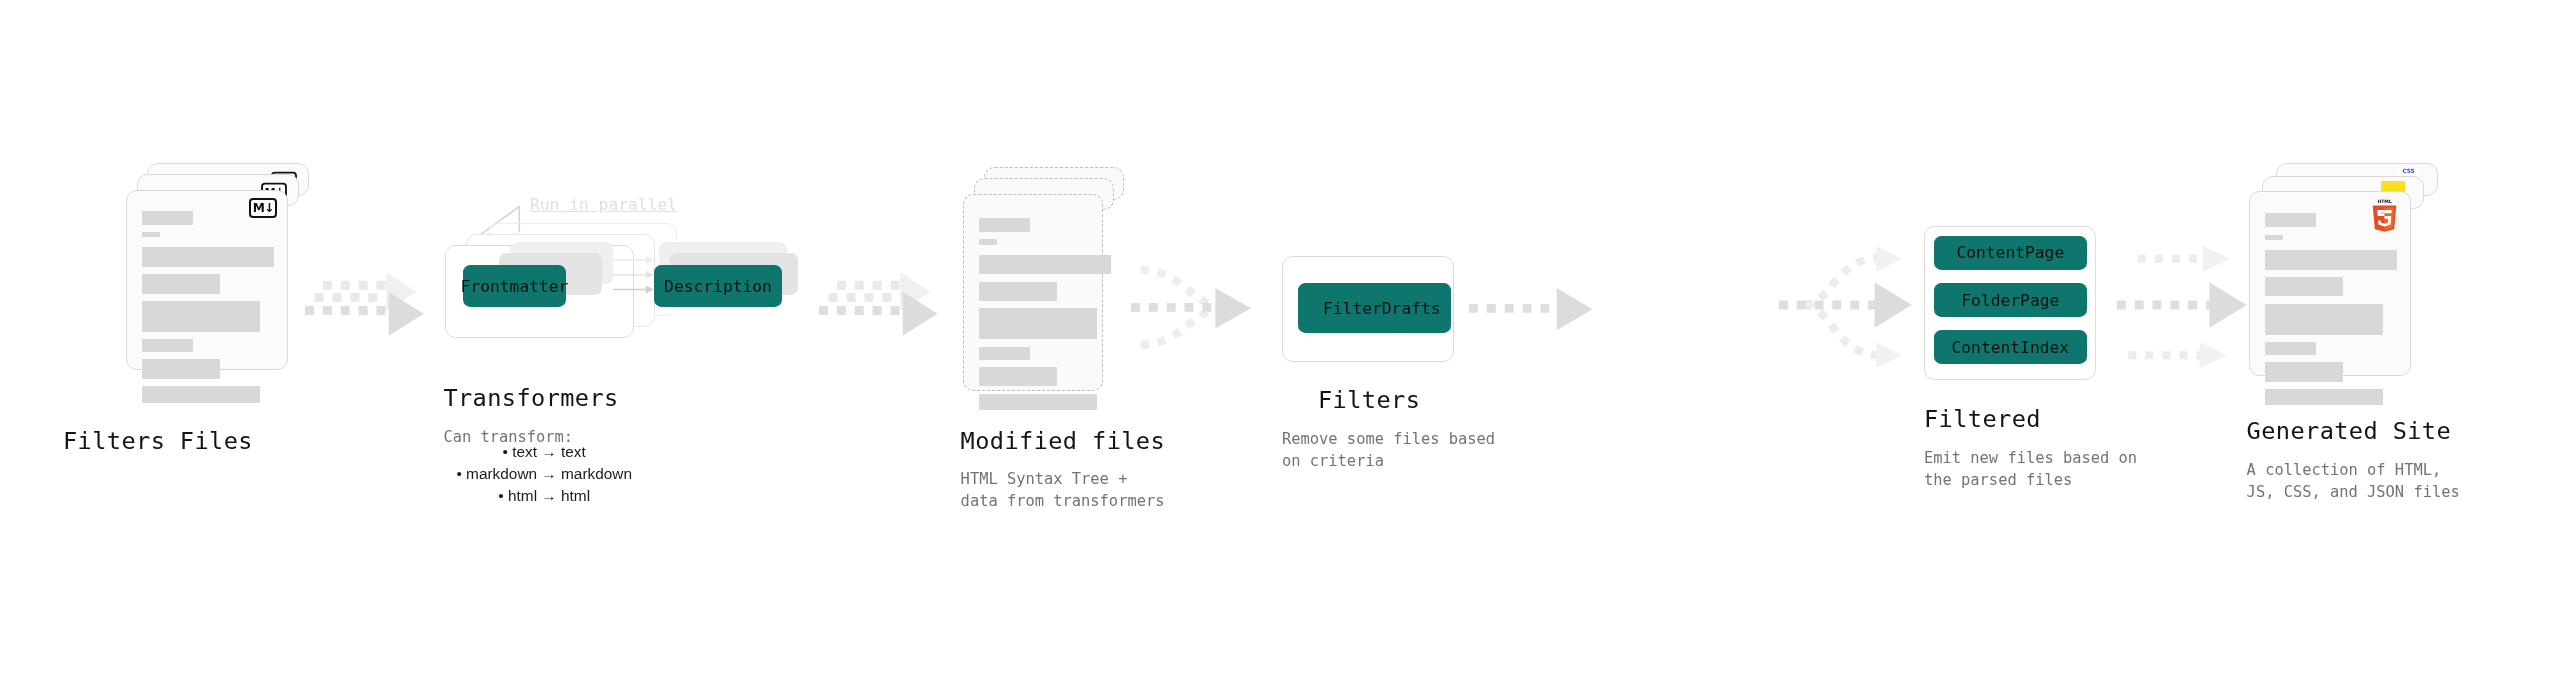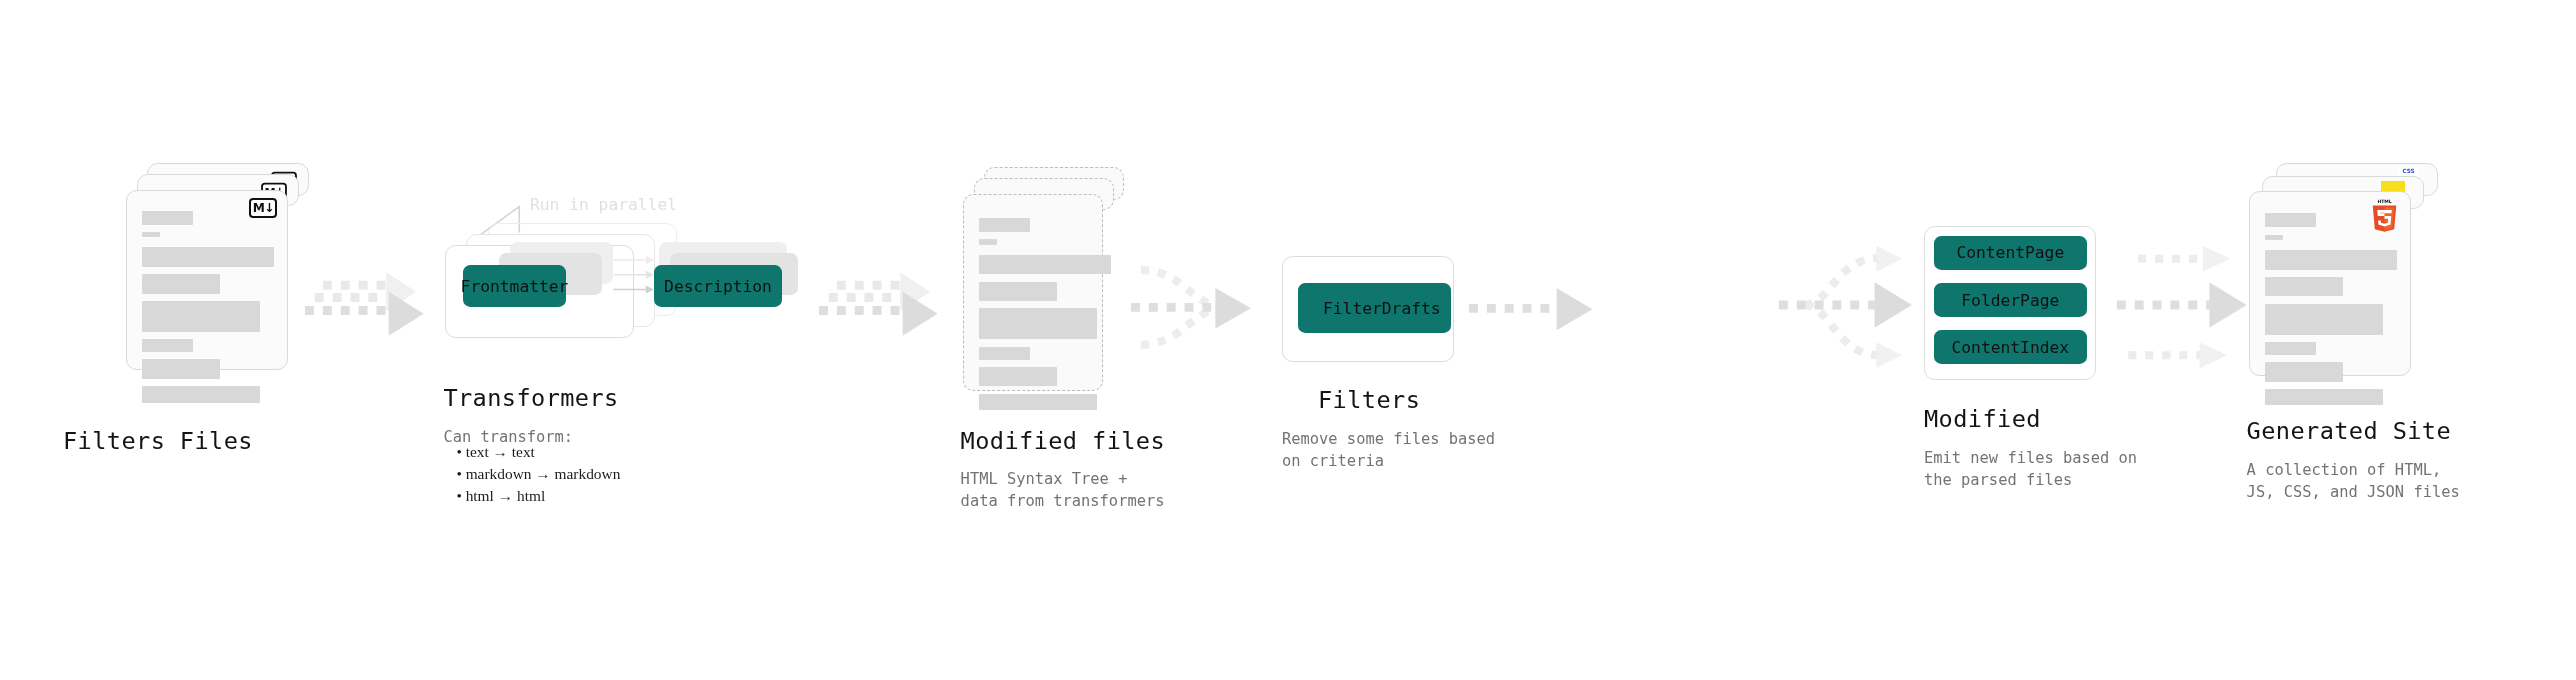--- a/index.html
+++ b/index.html
@@ -33,26 +33,27 @@
     font-family: "DejaVu Sans Mono", "Liberation Mono", monospace;
     font-size: 15.4px;
     line-height: 1.42;
     color: #737373;
     white-space: pre;
     margin-top: 7.3px;
   }
   .stage-desc-lead { margin-top: 7.3px; }
   .bullets { margin-top: 0px; }
   .bullet {
-    font-family: Liberation Serif, serif;
+    font-family: Liberation Sans, sans-serif;
     font-size: 15.4px;
     line-height: 1.42;
     color: #1c1c1c;
     white-space: pre;
     padding-left: 13px;
+    text-align: center;
   }
 
   
   .cardstack { position: relative; }
 
   .fcard {
     position: absolute;
     background: #fbfbfb;
     border: 1.3px solid #d9d9d9;
     border-radius: 10.6px;
@@ -199,21 +200,21 @@
       <line x1="0" y1="47" x2="110" y2="47"></line>
     </g>
     <polygon points="103,24 146,51 103,78" fill="#dcdcdc"></polygon>
   </svg>
 
   <div class="stage" style="left:445px; top:203px;">
 
     <svg width="89" height="69" style="left:16.3px; top:-3.3px;" viewBox="0 0 110 85">
       <path d="M 6 84 L 6 56 L 72 8 L 72 40" stroke="#d5d5d5" stroke-width="2" fill="none"></path>
     </svg>
-    <div class="parallel-label" style="left:85px; top:-8.1px;">Run in parallel</div>
+    <div class="parallel-label" style="left:85px; top:-8.1px;text-decoration:underline;">Run in parallel</div>
 
     <div class="gbox layer" style="left:43px; top:19.5px; width:189px; height:93px;"></div>
     <div class="gbox layer2" style="left:21px; top:31px; width:189px; height:93px;"></div>
     <div class="gbox" style="left:0px; top:42px; width:189px; height:93px;">
     </div>
 
     <div class="chip ghost2" style="left:65px; top:39px; width:103px; height:42px;"></div>
     <div class="chip ghost2" style="left:214px; top:39px; width:128px; height:42px;"></div>
     <div class="chip ghost1" style="left:54px; top:50px; width:103px; height:42px;"></div>
     <div class="chip ghost1" style="left:225px; top:50px; width:128px; height:42px;"></div>
@@ -317,21 +318,21 @@
     </g>
     <polygon points="126,62 172,90 126,118" fill="#dcdcdc"></polygon>
   </svg>
 
   <div class="stage" style="left:1924px; top:226px;">
     <div class="gbox" style="left:0px; top:0px; width:172px; height:154px;"></div>
     <div class="chip" style="left:9.8px; top:9.8px; width:153px; height:34px;">ContentPage</div>
     <div class="chip" style="left:9.8px; top:57px; width:153px; height:34px;">FolderPage</div>
     <div class="chip" style="left:9.8px; top:104px; width:153px; height:34px;">ContentIndex</div>
 
-    <div class="stage-title" style="position:absolute; left:0px; top:179px;">Modified</div>
+    <div class="stage-title" style="position:absolute; left:0px; top:179px;">Filtered</div>
     <div class="stage-desc" style="position:absolute; left:0px; top:215px;">Emit new files based on
 the parsed files</div>
   </div>
 
   <svg class="arr-svg" width="163" height="146" style="left:2110px; top:232px;" viewBox="0 0 200 180">
     <g fill="none" stroke="#ececec" stroke-width="10" stroke-dasharray="10 11">
       <line x1="34" y1="33" x2="120" y2="33"></line>
       <line x1="22" y1="152" x2="120" y2="152"></line>
     </g>
     <polygon points="114,17 148,33 114,49" fill="#f1f1f1"></polygon>

